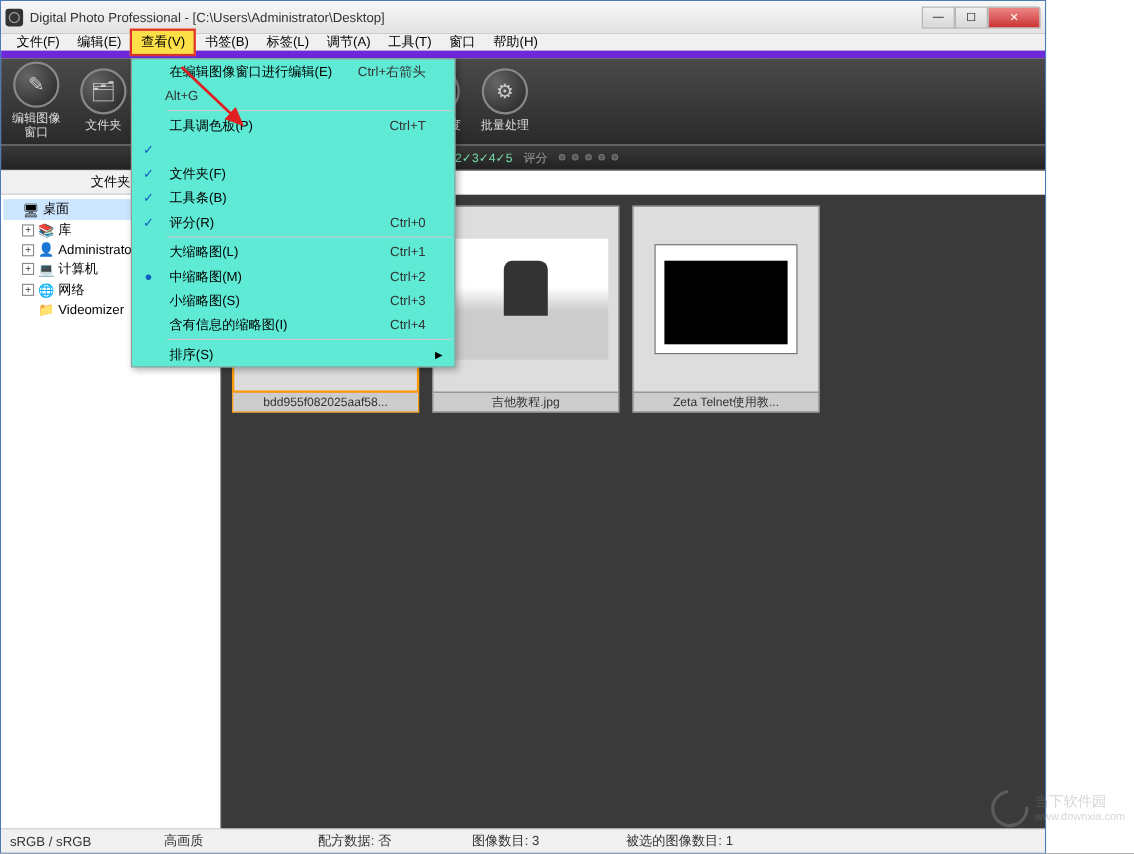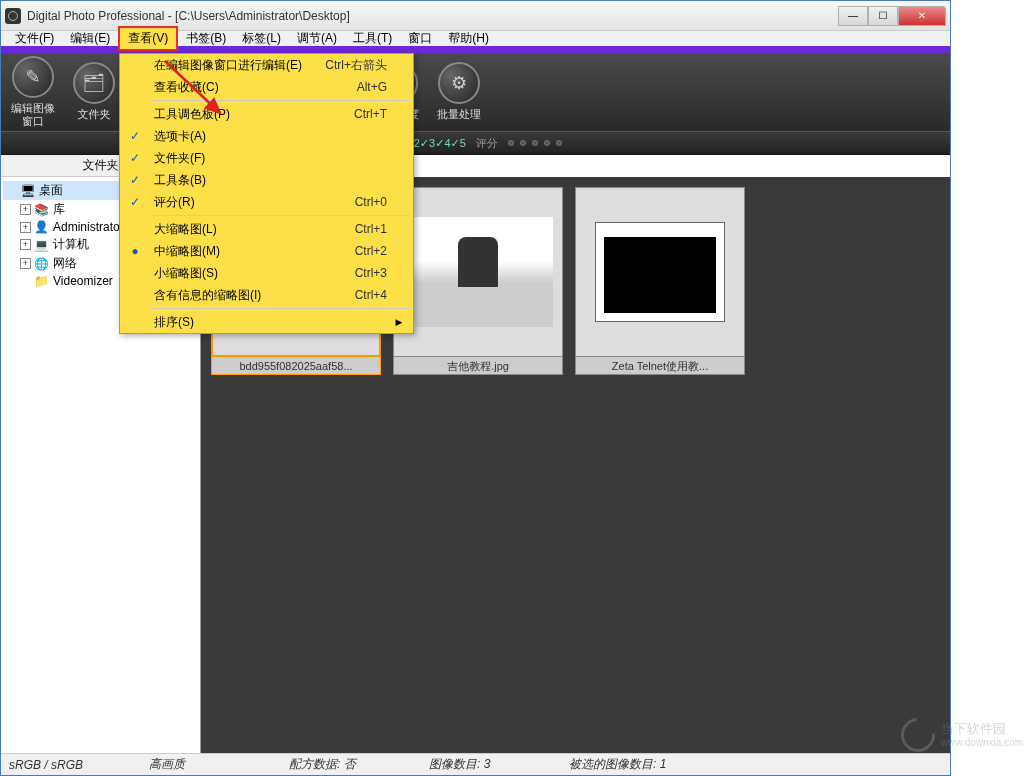--- a/index.html
+++ b/index.html
@@ -43,33 +43,33 @@
 .thumb { width: 170px; display: flex; flex-direction: column; cursor: pointer; }
 .thumb-img { width: 170px; height: 170px; background: #ddd; border: 1px solid #888; display: flex; align-items: center; justify-content: center; position: relative; overflow: hidden; }
 .thumb.selected .thumb-img { border: 2px solid #ff9900; }
 .thumb-inner-a { width: 130px; height: 100px; background: #fff; border: 1px solid #666; position: relative; }
 .thumb-inner-a::after { content: ""; position: absolute; top: 14px; left: 8px; right: 8px; bottom: 8px; background: #000; }
 .thumb-inner-b { width: 150px; height: 110px; background: linear-gradient(#fff 40%, #ccc 60%); position: relative; }
 .thumb-inner-b::after { content: ""; position: absolute; left: 50%; top: 20px; width: 40px; height: 50px; background: #333; border-radius: 8px 8px 0 0; transform: translateX(-50%); }
 .thumb-label { height: 18px; background: #ccc; font-size: 11px; text-align: center; line-height: 18px; color: #333; overflow: hidden; white-space: nowrap; text-overflow: ellipsis; border: 1px solid #888; border-top: none; }
 .thumb.selected .thumb-label { border-color: #ff9900; }
 
-.dropdown { position: absolute; left: 119px; top: 53px; width: 295px; background: #fde047; border: 1px solid #999; box-shadow: 2px 2px 6px rgba(0,0,0,0.3); font-size: 12px; z-index: 100; }
+.dropdown { position: absolute; left: 119px; top: 53px; width: 295px; background: #5eead4; border: 1px solid #999; box-shadow: 2px 2px 6px rgba(0,0,0,0.3); font-size: 12px; z-index: 100; }
 .dropdown-item { display: flex; align-items: center; height: 22px; padding: 0 8px 0 0; cursor: pointer; }
 .dd-check { width: 30px; text-align: center; color: #1060c0; font-size: 12px; }
 .dd-label { flex: 1; padding-left: 4px; }
 .dd-shortcut { color: #333; padding-right: 6px; }
 .dd-arrow { width: 12px; text-align: center; font-size: 9px; }
 .dropdown hr { border: none; border-top: 1px solid #ccc; margin: 2px 2px 2px 32px; }
 
 .arrow-annot { position: absolute; left: 155px; top: 55px; z-index: 200; pointer-events: none; }
 .arrow-annot svg { overflow: visible; }
 
 .statusbar { height: 22px; background: #f0f0f0; border-top: 1px solid #ccc; display: flex; align-items: center; font-size: 12px; color: #333; padding: 0 8px; gap: 40px; }
-.status-seg { min-width: 100px; font-style: italic; }
+.status-seg { min-width: 100px; }
 
 .watermark { position: absolute; right: 8px; bottom: 24px; display: flex; align-items: center; gap: 6px; opacity: 0.35; pointer-events: none; }
 .wm-circle { width: 34px; height: 34px; border: 3px solid #999; border-radius: 50%; border-top-color: transparent; transform: rotate(40deg); }
 .wm-text { color: #888; font-size: 13px; line-height: 1.1; }
 </style>
 </head>
 <body>
 
 <div class="window">
   <div class="titlebar">
@@ -217,34 +217,32 @@
 
 <div class="dropdown" id="dropdown">
     <div class="dropdown-item">
       <span class="dd-check"></span>
       <span class="dd-label">在编辑图像窗口进行编辑(E)</span>
       <span class="dd-shortcut">Ctrl+右箭头</span>
       <span class="dd-arrow"></span>
     </div>
     <div class="dropdown-item">
       <span class="dd-check"></span>
-      <span class="dd-label">查看收藏(C)</span>
       <span class="dd-shortcut">Alt+G</span>
       <span class="dd-arrow"></span>
     </div>
     <hr>
     <div class="dropdown-item">
       <span class="dd-check"></span>
       <span class="dd-label">工具调色板(P)</span>
       <span class="dd-shortcut">Ctrl+T</span>
       <span class="dd-arrow"></span>
     </div>
     <div class="dropdown-item">
       <span class="dd-check">✓</span>
-      <span class="dd-label">选项卡(A)</span>
       <span class="dd-shortcut"></span>
       <span class="dd-arrow"></span>
     </div>
     <div class="dropdown-item">
       <span class="dd-check">✓</span>
       <span class="dd-label">文件夹(F)</span>
       <span class="dd-shortcut"></span>
       <span class="dd-arrow"></span>
     </div>
     <div class="dropdown-item">

